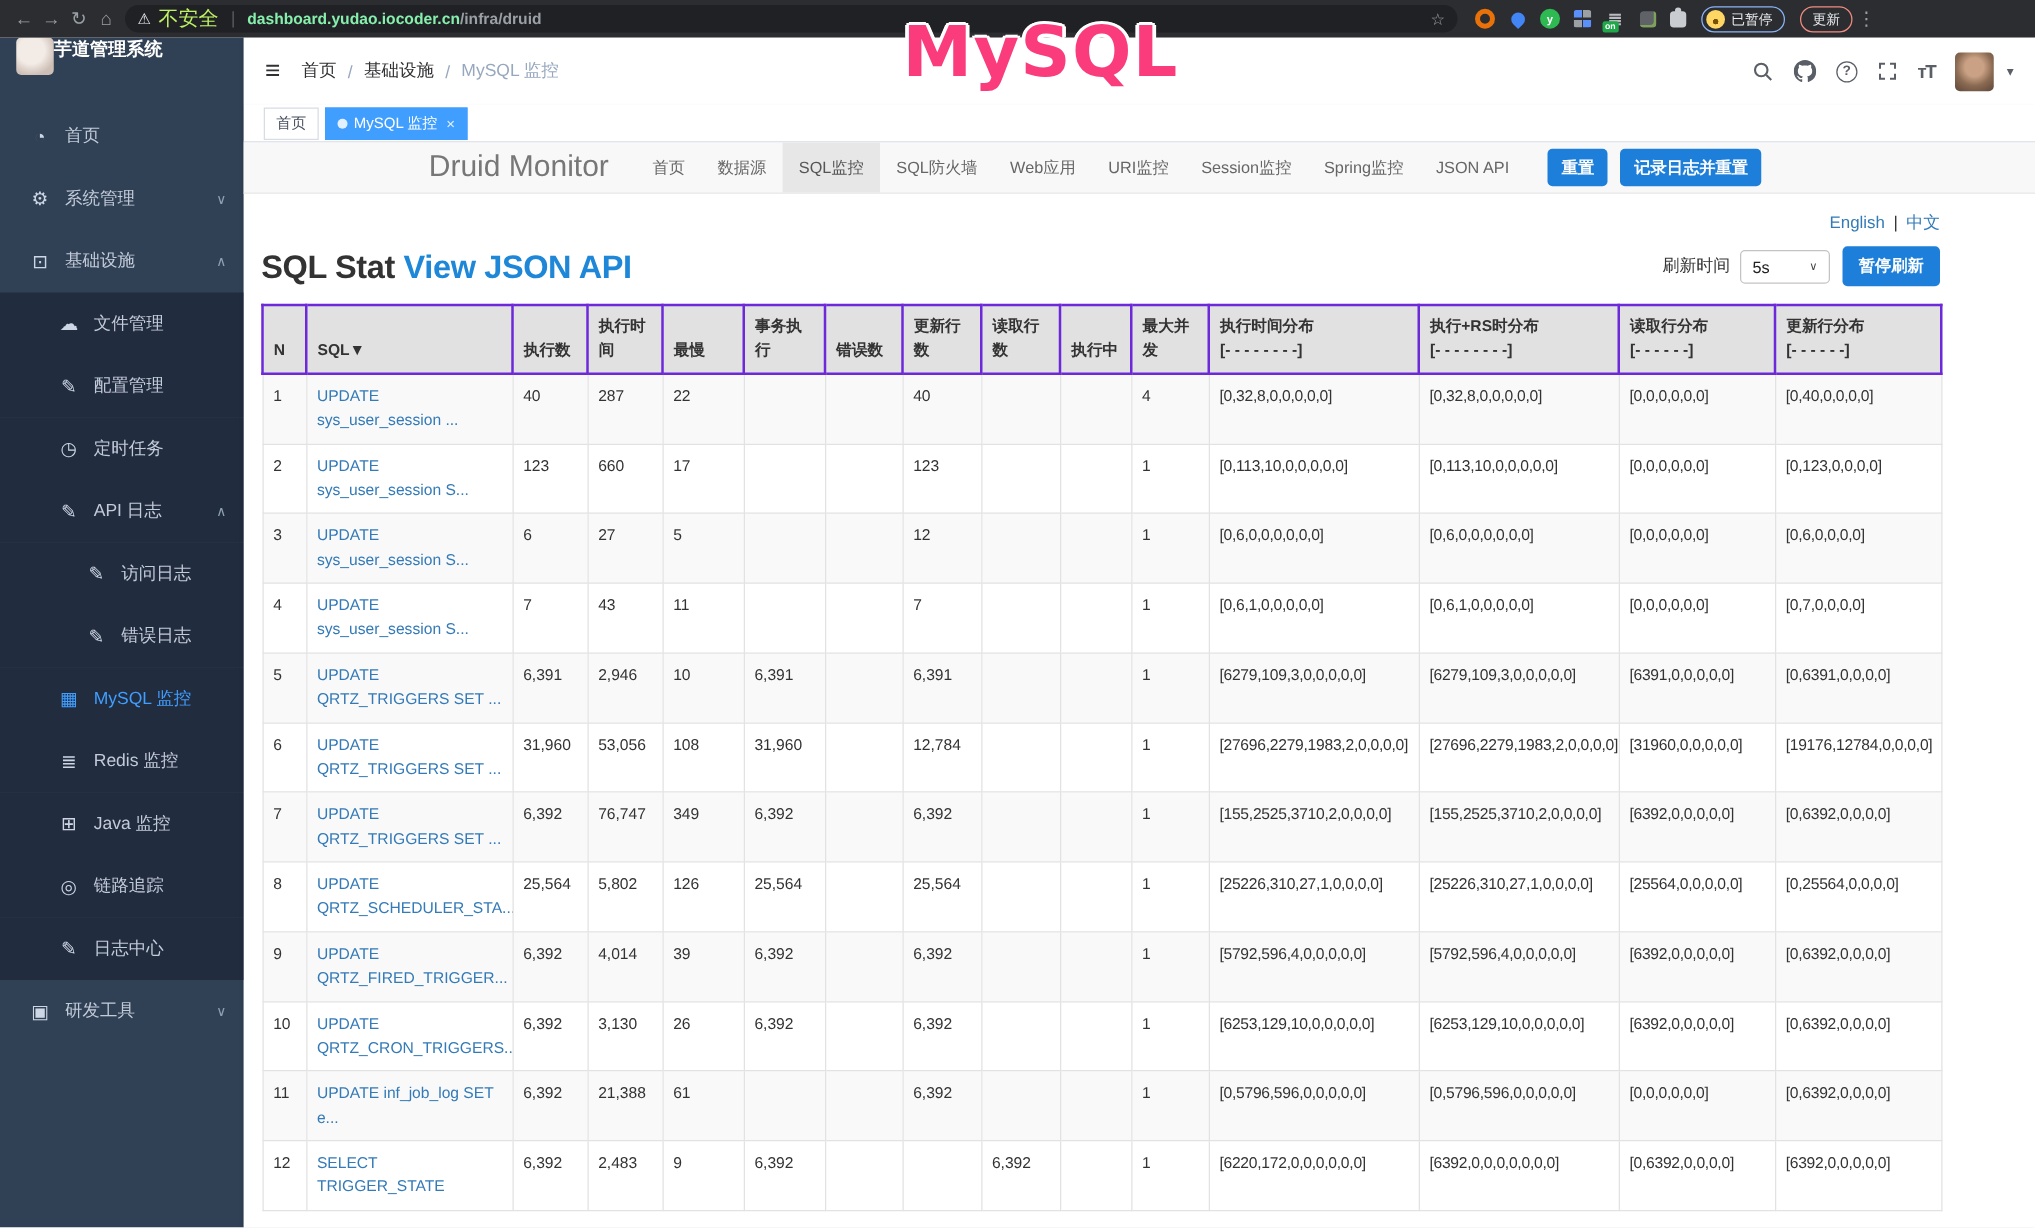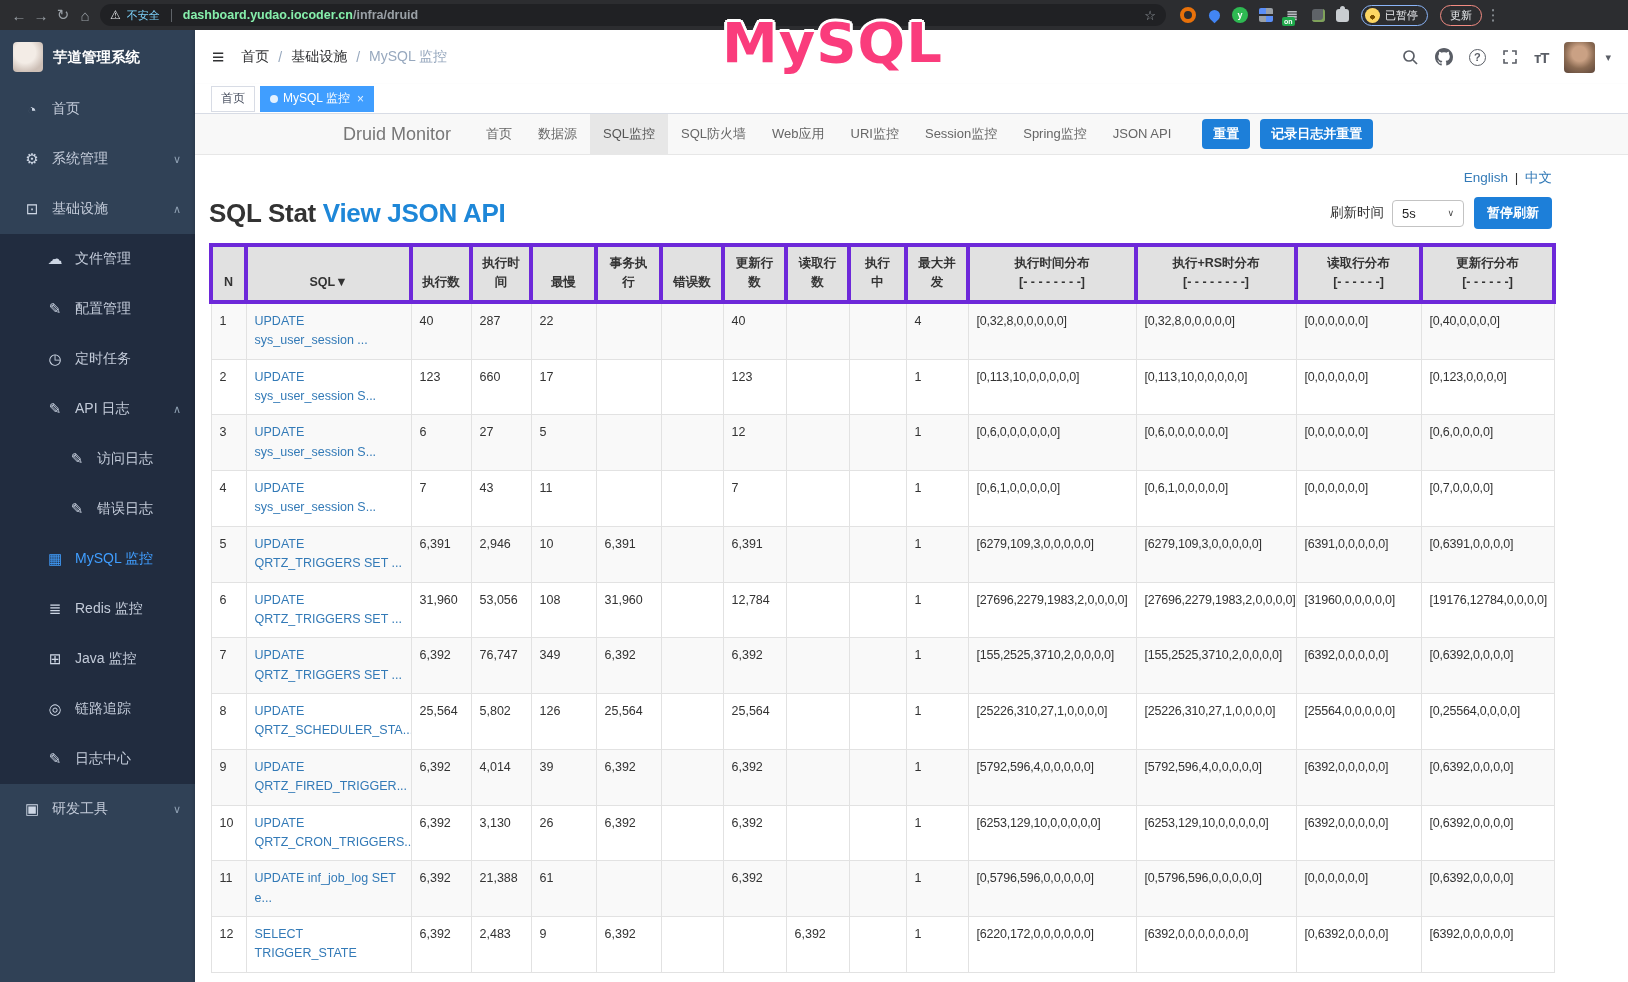--- a/index.html
+++ b/index.html
@@ -6,21 +6,21 @@
   html,body { width:1628px; height:982px; overflow:hidden; background:#fff;
     font-family:"Liberation Sans", sans-serif; }
 
   
   .chrome { height:30px; background:#2c2d30; display:flex; align-items:center;
     padding:0 8px; color:#c7c7c7; position:relative; z-index:5; }
   .ch-btn { width:22px; text-align:center; color:#9aa0a6; font-size:15px; cursor:pointer; flex:0 0 auto; }
   .omnibox { margin-left:4px; width:1066px; height:22px; background:#202124; border-radius:11px;
     display:flex; align-items:center; padding:0 10px; gap:6px; }
   .warn-icon { color:#e8eaed; font-size:12px; }
-  .not-secure { color:#7dd3fc; font-size:11px; }
+  .not-secure { color:#bef264; font-size:16px; }
   .om-sep { width:1px; height:13px; background:#5f6368; margin:0 5px; }
   .url { font-size:12.5px; }
   .url .host { color:#86efac; font-weight:bold; }
   .url .path { color:#9aa0a6; font-weight:bold; }
   .star { margin-left:auto; color:#9aa0a6; font-size:13px; }
   .ext-row { display:flex; align-items:center; gap:10px; margin-left:14px; }
   .ext { width:16px; height:16px; display:inline-flex; align-items:center; justify-content:center;
     font-size:9px; cursor:pointer; position:relative; }
   .ext-orange { border-radius:50%; border:4.5px solid #e8710a; background:#2c2d30; width:16px; height:16px; }
   .ext-drop { width:11px; height:11px; background:#4285f4; border-radius:50% 50% 50% 0; transform:rotate(-45deg); }
@@ -46,21 +46,21 @@
 
   
   .annotation { position:absolute; left:722px; top:10px; z-index:50; font-size:56px; font-weight:bold;
     font-family:"DejaVu Sans", sans-serif; letter-spacing:1px;
     text-shadow: 3px 0 0 #fff, -3px 0 0 #fff, 0 3px 0 #fff, 0 -3px 0 #fff,
       2px 2px 0 #fff, -2px -2px 0 #fff, 2px -2px 0 #fff, -2px 2px 0 #fff; }
 
   
   .app { display:flex; height:952px; }
   .sidebar { width:195px; flex:0 0 auto; background:#304156; color:#c3cbd9; font-size:14px; }
-  .logo { height:54px; display:flex; align-items:center; gap:10px; padding:0 13px; cursor:pointer; }
+  .logo { height:54px; display:flex; align-items:flex-start; padding:0 13px; cursor:pointer; }
   .logo-img { width:30px; height:30px; border-radius:4px; flex:0 0 auto;
     background: radial-gradient(circle at 40% 35%, #f3ece6 0 40%, #cdbfb6 75%); }
   .logo-title { color:#fff; font-weight:bold; font-size:14.5px; white-space:nowrap; }
   .sb-item { height:50px; display:flex; align-items:center; padding:0 14px 0 21px; cursor:pointer; }
   .sb-item.sub { background:#212c3f; }
   .sb-item.lvl1 { padding-left:44px; }
   .sb-item.lvl2 { padding-left:66px; }
   .sb-icon { width:22px; margin-right:9px; text-align:center; font-size:15px; color:#cdd6e4; flex:0 0 auto; }
   .sb-label { flex:1; white-space:nowrap; }
   .sb-chev { font-size:11px; color:#8fa0b3; }
@@ -91,21 +91,21 @@
     border-bottom:1px solid #d8dce5; box-shadow:0 1px 3px rgba(0,0,0,.06); }
   .tag-tab { display:inline-flex; align-items:center; gap:5px; height:26px; padding:0 9px;
     border:1px solid #d8dce5; background:#fff; color:#495060; font-size:12px; cursor:pointer; }
   .tag-tab .dot { width:8px; height:8px; border-radius:50%; background:rgba(255,255,255,.85); }
   .tag-tab.active { background:#409eff; border-color:#409eff; color:#fff; }
   .tag-tab .x { font-size:12px; margin-left:2px; opacity:.85; }
 
   
   .druid-nav-wrap { height:41px; background:#f8f8f8; border-bottom:1px solid #e7e7e7;
     display:flex; align-items:center; }
-  .brand { margin-left:148px; font-size:18px; color:#777; cursor:pointer; white-space:nowrap; }
+  .brand { margin-left:148px; font-size:24px; color:#777; cursor:pointer; white-space:nowrap; }
   .druid-nav { display:flex; margin-left:22px; height:100%; }
   .dn-link { line-height:40px; padding:0 13px; font-size:13px; color:#666; cursor:pointer;
     text-decoration:none; white-space:nowrap; }
   .dn-link.active { background:#e7e7e7; color:#555; }
   .btn { border:none; border-radius:4px; background:#1d7fd9; color:#fff; font-weight:bold;
     font-size:13px; padding:6px 11px; cursor:pointer; font-family:inherit; }
   .btn-reset { margin-left:18px; }
   .btn-logreset { margin-left:10px; }
 
   
@@ -120,21 +120,21 @@
   .rf-label { font-size:13.5px; color:#333; margin-right:8px; }
   .select { width:72px; height:27px; border:1px solid #c3c3c3; border-radius:4px; background:#fff;
     display:inline-flex; align-items:center; justify-content:space-between; padding:0 9px;
     font-size:13px; color:#222; cursor:pointer; }
   .sel-caret { font-size:9px; color:#444; }
   .btn-pause { margin-left:10px; padding:7px 13px; }
 
   
   table.sql-table { margin-top:14px; width:1343px; border-collapse:collapse; table-layout:fixed;
     font-size:12.5px; color:#333; }
-  .sql-table th { background:#e1e1e1; border:4px solid #6d28d9; padding:7px 8px; text-align:center;
+  .sql-table th { background:#e1e1e1; border:2px solid #6d28d9; padding:7px 8px; text-align:left;
     vertical-align:bottom; font-weight:bold; line-height:1.55; }
   .sql-table td { border:1px solid #e2e2e2; padding:8px; vertical-align:top; height:39px;
     line-height:1.55; overflow:hidden; }
   .sql-table tbody tr:nth-child(odd) td { background:#f9f9f9; }
   .sql-table td:nth-child(n+12) { white-space:nowrap; letter-spacing:-0.2px; }
   .sql-table a { color:#337ab7; text-decoration:none; cursor:pointer; }
 </style>
 </head>
 <body>
 

